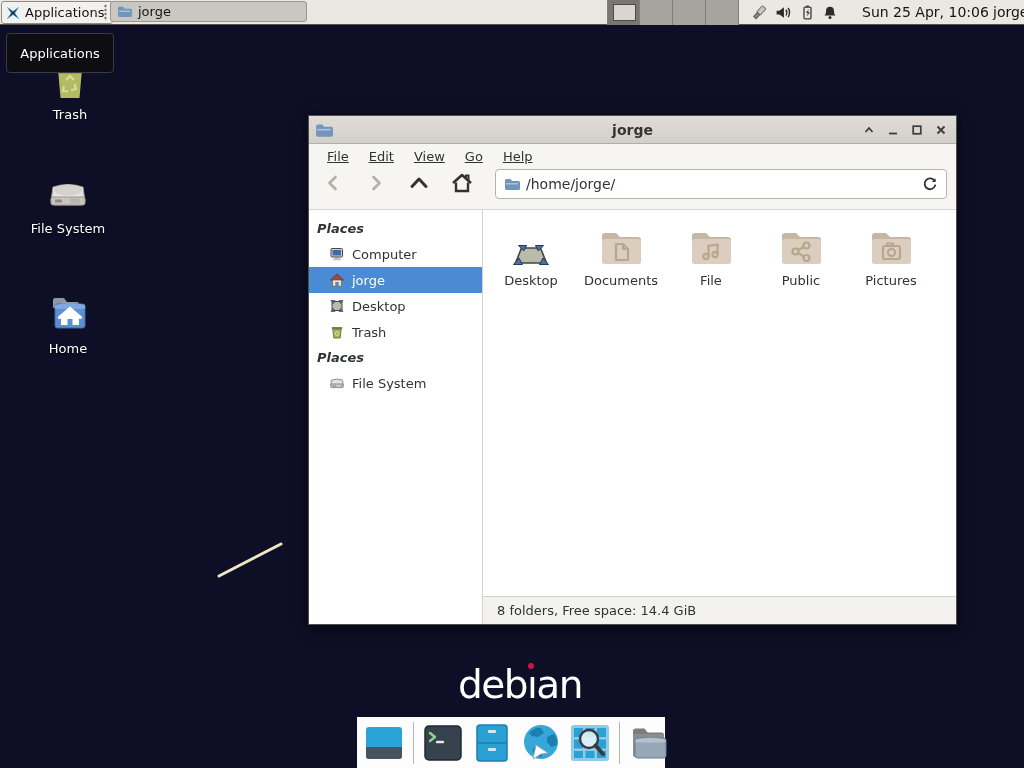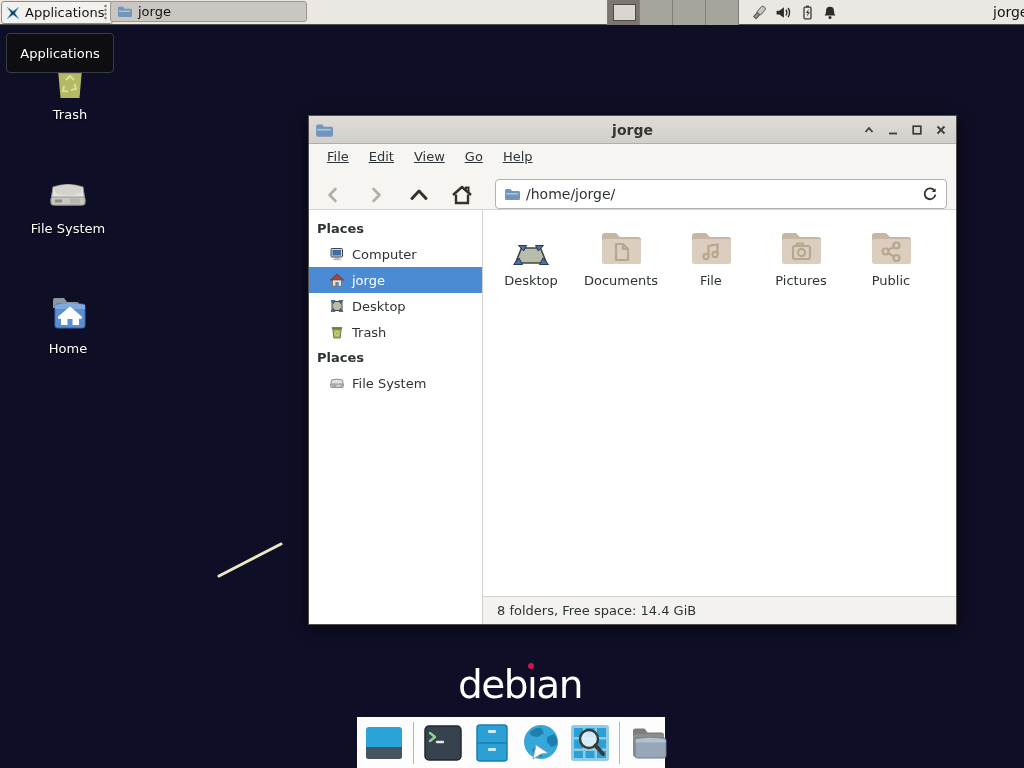--- a/index.html
+++ b/index.html
@@ -49,31 +49,31 @@
   .title{position:absolute;left:0;right:0;text-align:center;font-weight:bold;font-size:14px;color:#37342f;}
   .controls{margin-left:auto;display:flex;gap:11px;padding-right:9px;z-index:2;align-items:center;}
   .ctrl{width:13px;height:13px;display:flex;align-items:center;justify-content:center;}
 
   .menubar{height:25px;background:#f6f5f2;display:flex;align-items:center;padding-left:8px;
            font-size:13px;color:#2e3436;flex:none;}
   .menu-item{padding:3px 10px;text-decoration:underline;}
   .menu-item u{text-decoration:underline;}
 
   .toolbar{height:41px;background:#f6f5f2;border-bottom:1px solid #d8d5d0;display:flex;
-           align-items:flex-end;padding:0 9px;gap:13px;box-sizing:border-box;flex:none;}
+           align-items:flex-start;padding:0 9px;gap:13px;box-sizing:border-box;flex:none;}
   .tool-btn{width:30px;height:28px;display:flex;align-items:center;justify-content:center;}
   .path-entry{flex:1;height:30px;background:#fff;border:1px solid #b5b2ad;border-radius:4px;
               display:flex;align-items:center;padding:0 8px;gap:6px;margin-left:5px;box-sizing:border-box;}
   .path-entry input{flex:1;border:none;outline:none;font-size:14px;color:#2e3436;
                     font-family:"DejaVu Sans","Liberation Sans",sans-serif;background:transparent;padding:0;}
 
   .body{flex:1;display:flex;min-height:0;}
   .sidebar{width:174px;background:#ffffff;border-right:1px solid #d5d2cd;box-sizing:border-box;
            padding-top:6px;font-size:13px;color:#2e3436;flex:none;}
-  .side-header{font-weight:bold;padding:5px 8px;}
+  .side-header{font-weight:bold;padding:5px 8px;font-style:italic;}
   .side-item{display:flex;align-items:center;gap:7px;height:26px;padding-left:20px;box-sizing:border-box;}
   .side-item.selected{background:#4a8bd4;color:#ffffff;}
 
   .main-col{flex:1;display:flex;flex-direction:column;min-width:0;}
   .files{flex:1;display:grid;grid-template-columns:repeat(5,90px);grid-auto-rows:95px;
          align-content:start;padding:12px 0 0 3px;background:#fff;}
   .file-item{display:flex;flex-direction:column;align-items:center;font-size:13px;color:#2e3436;}
   .file-item .lbl{margin-top:3px;}
   .statusbar{height:28px;border-top:1px solid #d5d2cd;background:#f4f2ef;display:flex;
              align-items:center;padding-left:14px;font-size:13px;color:#2e3436;flex:none;box-sizing:border-box;}
@@ -143,20 +143,21 @@
           <path d="M9.6 5 L7 9 h1.8 L7.8 12.6 l3.2-4.4 H9.2 z" fill="#3a3a3a"></path>
         </svg>
       </span>
       <span style="display:flex;">
         <svg width="16" height="16" viewBox="0 0 16 16">
           <path d="M8 1.8 q4 0 4 4.4 q0 3.1 1.5 4.4 H2.5 q1.5-1.3 1.5-4.4 Q4 1.8 8 1.8 z" fill="#2c2c2c"></path>
           <circle cx="8" cy="12.6" r="1.5" fill="#2c2c2c"></circle>
         </svg>
       </span>
     </div>
+    <div class="clock">Sun 25 Apr, 10:06</div>
     <div class="panel-user">jorge</div>
   </div>
 
   <div class="tooltip">
     <span>Applications</span>
   </div>
 
   <div class="dicon" style="left:15px;top:56px;">
     <span style="display:flex;">
       <svg width="46" height="46" viewBox="0 0 46 46">
@@ -396,44 +397,44 @@
                 </svg>
               </span>
               <span class="lbl">File</span>
             </div>
 
             <div class="file-item">
               <span style="display:flex;">
                 <svg width="48" height="48" viewBox="0 0 48 48">
                   <path d="M5 14 q0-3 3-3 h11 l4 4 h18 q3 0 3 3 v3 H5 z" fill="#c6b7a4"></path>
                   <rect x="5" y="17" width="39" height="25" rx="2.5" fill="#dbcebe"></rect>
-                  <g fill="none" stroke="#b9a68e" stroke-width="2.2" stroke-linejoin="round">
-                    <rect x="16" y="24" width="17" height="13" rx="2"></rect>
-                    <circle cx="24.5" cy="30.5" r="3.6"></circle>
-                    <path d="M20 24 v-2.5 h6 v2.5"></path>
-                  </g>
-                </svg>
-              </span>
-              <span class="lbl">Pictures</span>
-            </div>
-
-            <div class="file-item">
-              <span style="display:flex;">
-                <svg width="48" height="48" viewBox="0 0 48 48">
-                  <path d="M5 14 q0-3 3-3 h11 l4 4 h18 q3 0 3 3 v3 H5 z" fill="#c6b7a4"></path>
-                  <rect x="5" y="17" width="39" height="25" rx="2.5" fill="#dbcebe"></rect>
                   <g fill="none" stroke="#b9a68e" stroke-width="2.2">
                     <circle cx="18.5" cy="29.5" r="3"></circle>
                       <circle cx="29.5" cy="23.5" r="3"></circle>
                       <circle cx="29.5" cy="36" r="3"></circle>
                     <path d="M21 28 l6-3 M21 31 l6 3.6"></path>
                   </g>
                 </svg>
               </span>
               <span class="lbl">Public</span>
+            </div>
+
+            <div class="file-item">
+              <span style="display:flex;">
+                <svg width="48" height="48" viewBox="0 0 48 48">
+                  <path d="M5 14 q0-3 3-3 h11 l4 4 h18 q3 0 3 3 v3 H5 z" fill="#c6b7a4"></path>
+                  <rect x="5" y="17" width="39" height="25" rx="2.5" fill="#dbcebe"></rect>
+                  <g fill="none" stroke="#b9a68e" stroke-width="2.2" stroke-linejoin="round">
+                    <rect x="16" y="24" width="17" height="13" rx="2"></rect>
+                    <circle cx="24.5" cy="30.5" r="3.6"></circle>
+                    <path d="M20 24 v-2.5 h6 v2.5"></path>
+                  </g>
+                </svg>
+              </span>
+              <span class="lbl">Pictures</span>
             </div>
 
 
 
           </div>
           <div class="statusbar">
             <span>8 folders, Free space: 14.4 GiB</span>
           </div>
         </div>
       </div>

